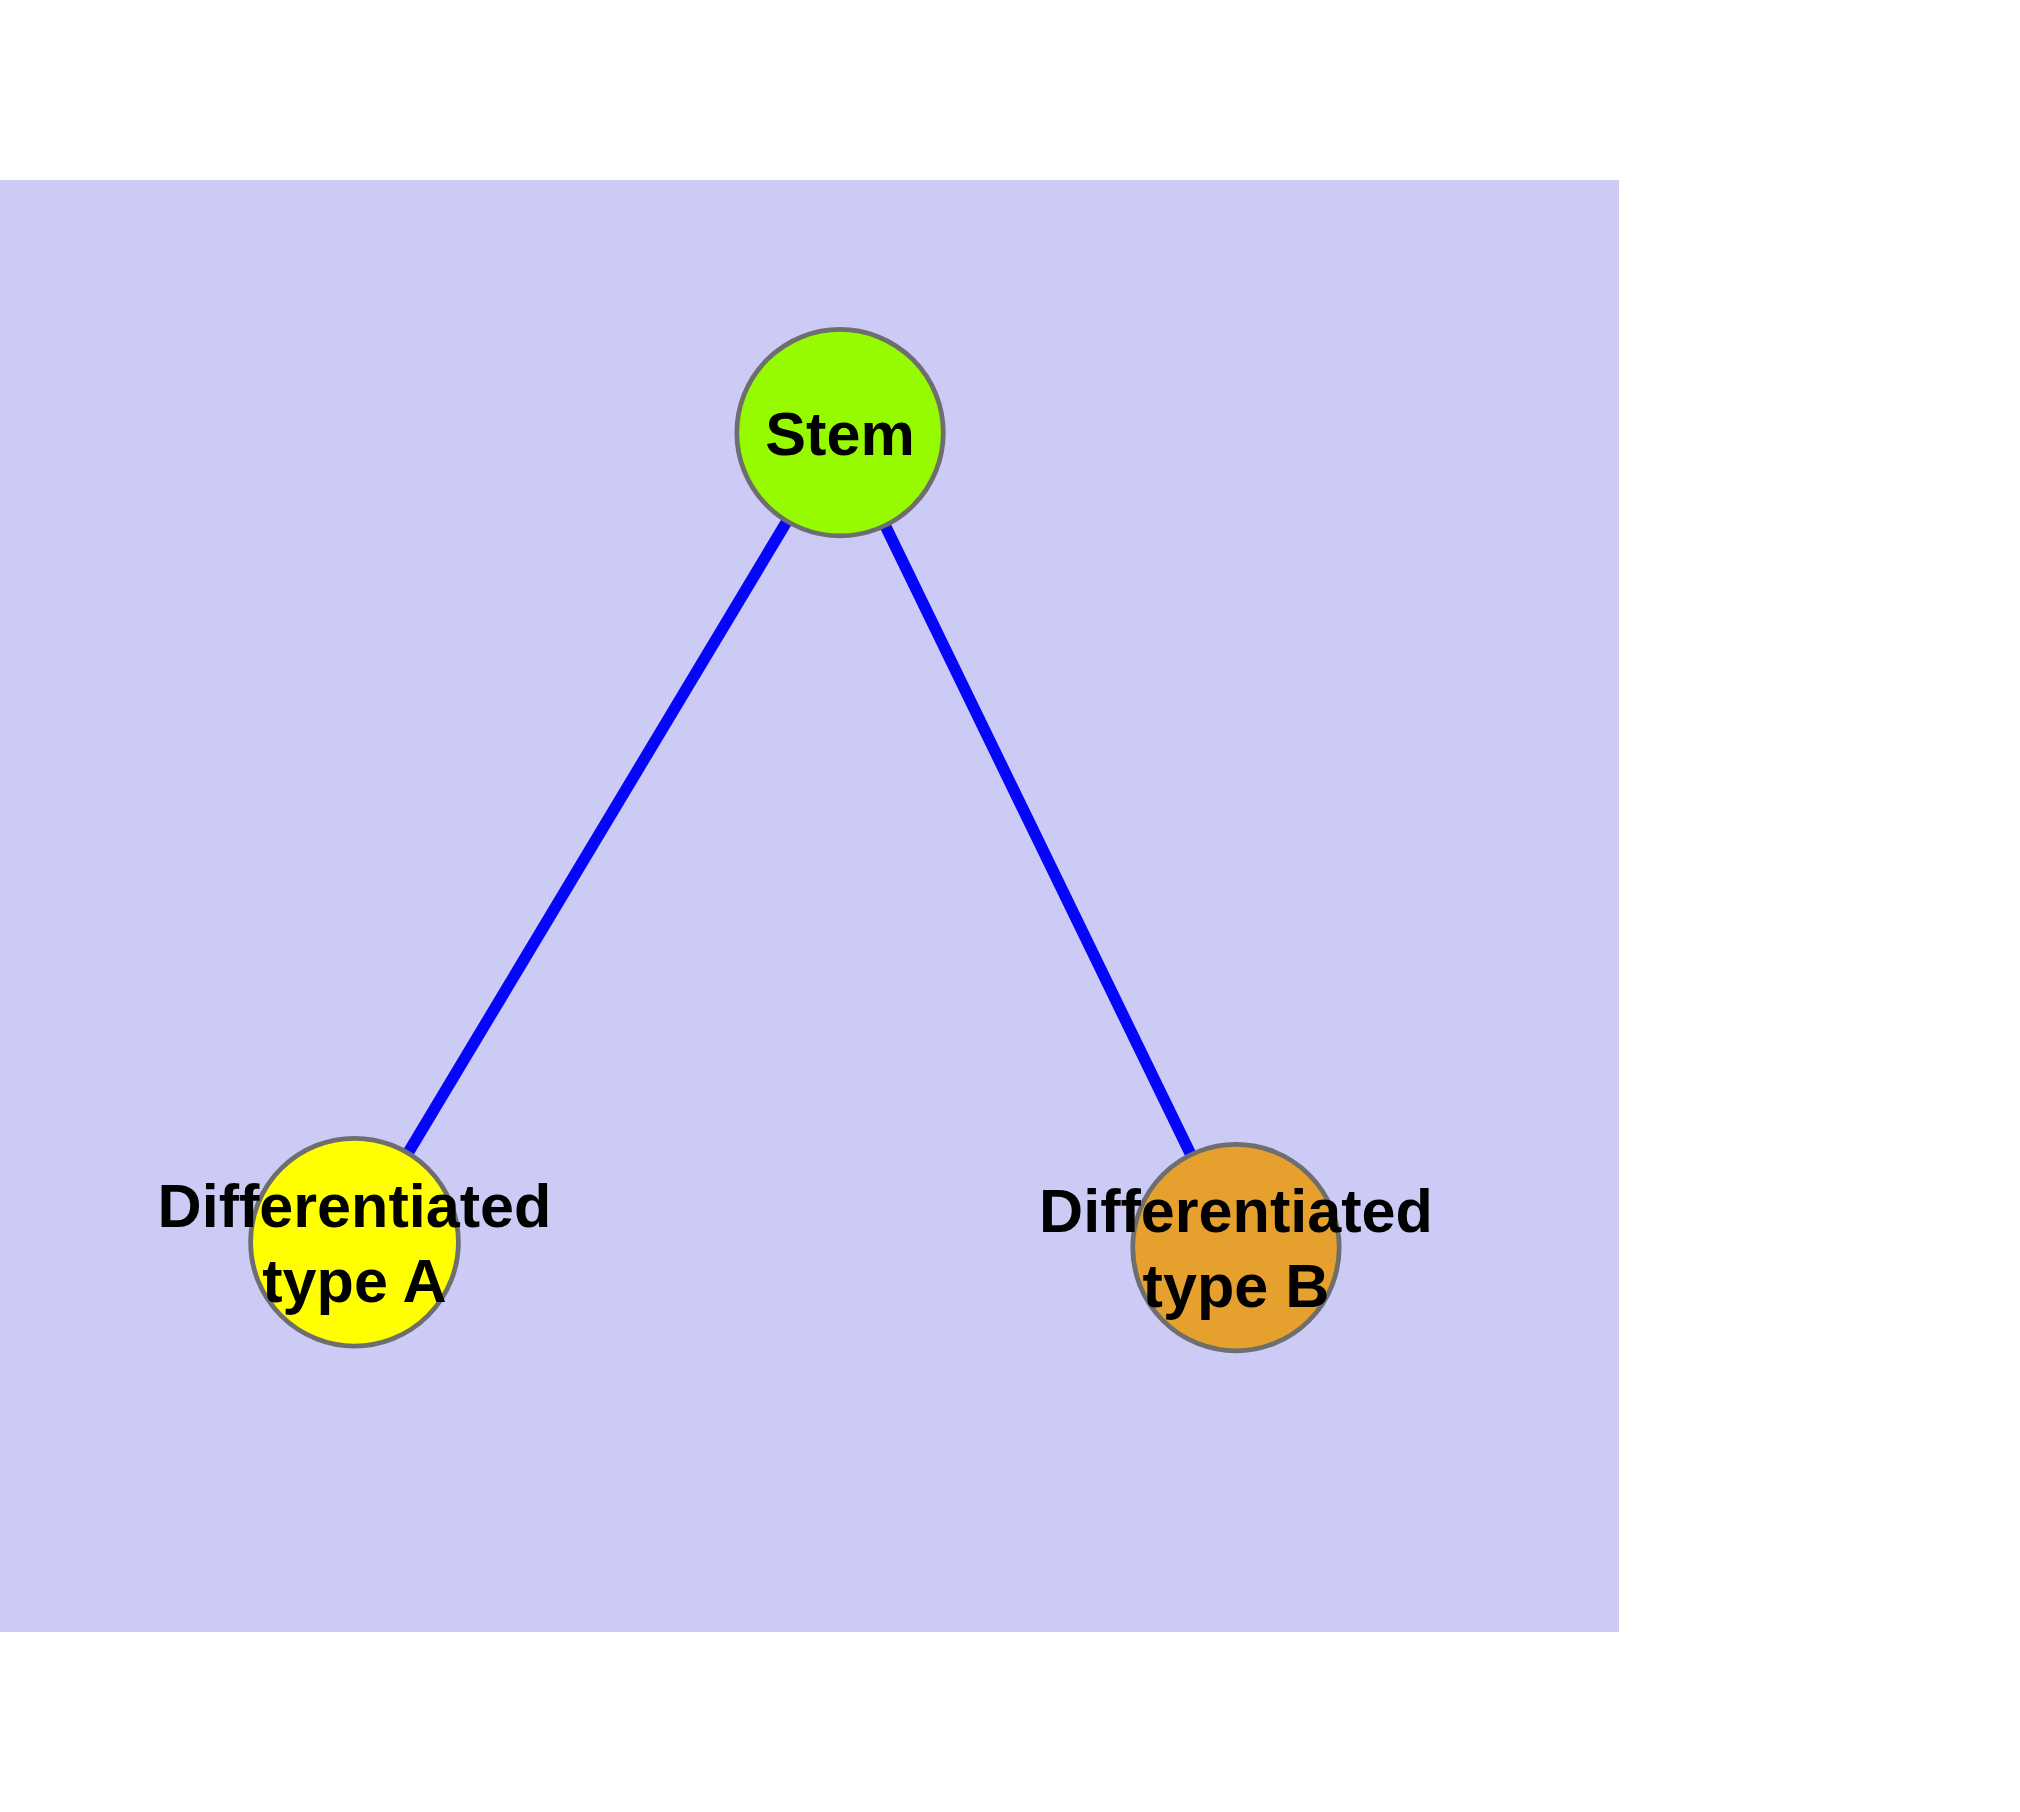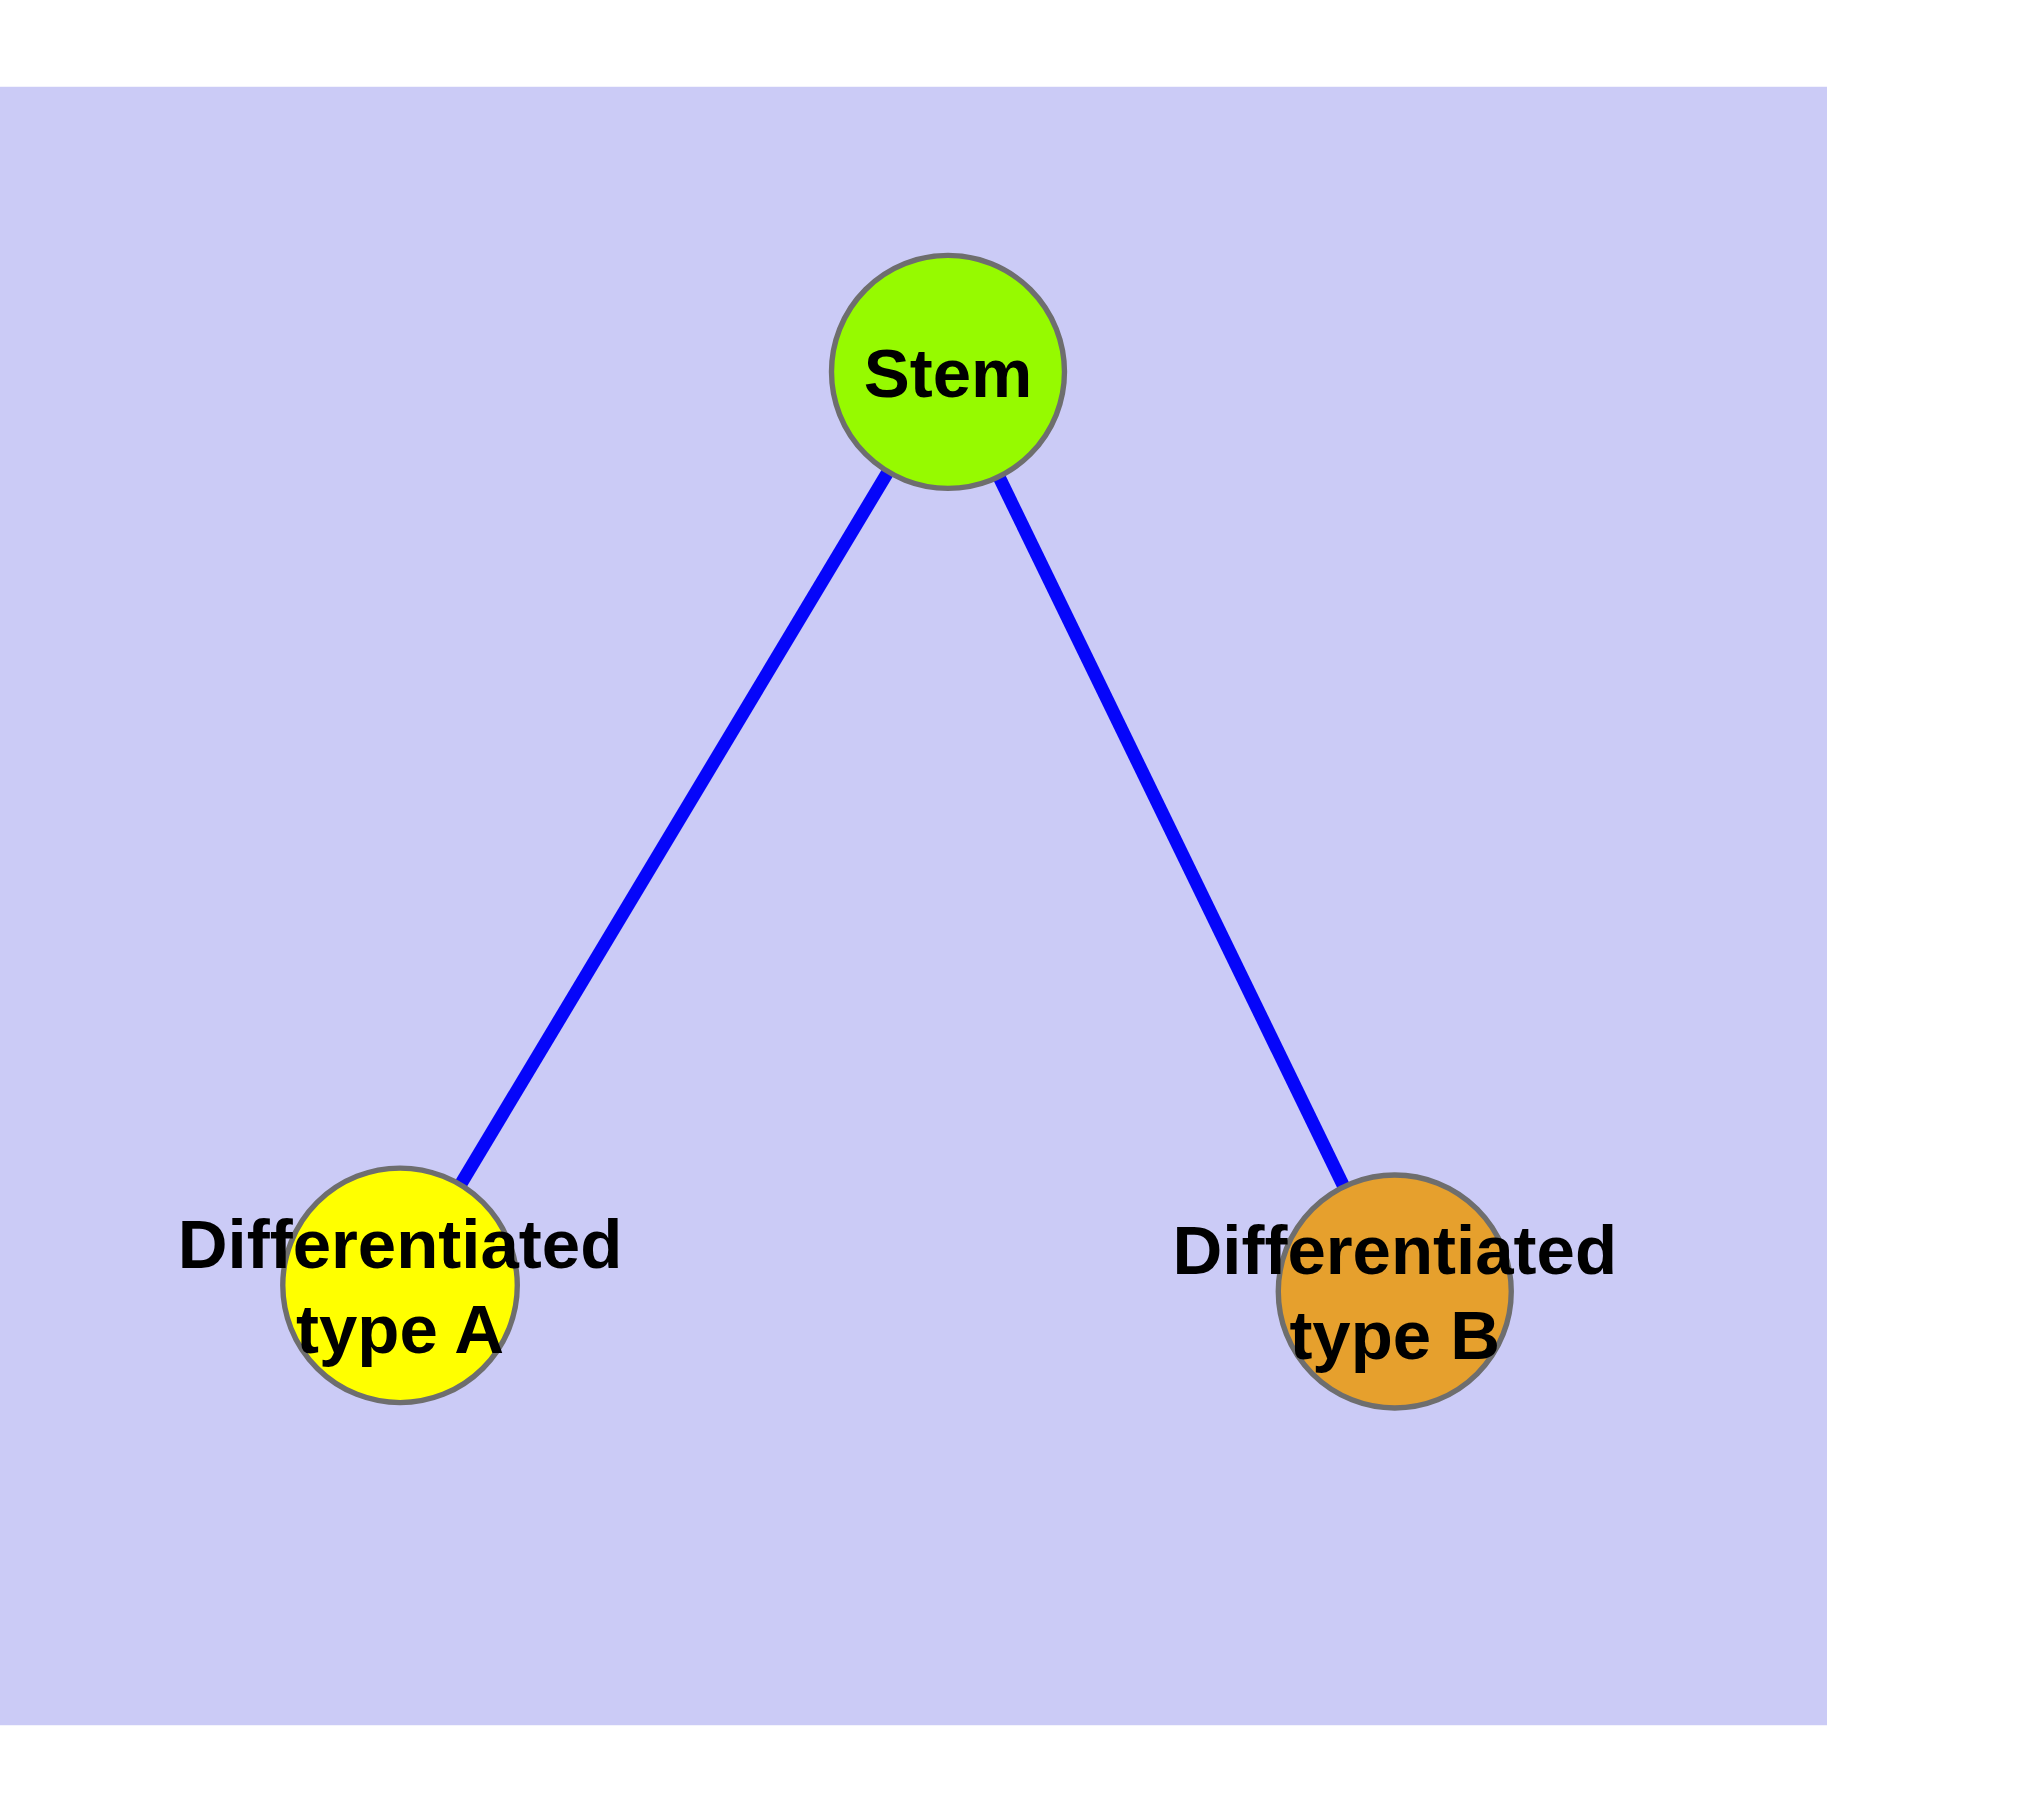--- a/index.html
+++ b/index.html
@@ -2,21 +2,21 @@
 <html style="font-size:13.6px"><head>
 <meta charset="utf-8">
 <style>
   html, body { margin: 0; padding: 0; }
   body {
     background: #ffffff;
     font-family: "Liberation Sans", sans-serif;
   }
   .stage {
     position: relative;
-    width: 1827px;
+    width: 1619px;
     height: 1812px;
     overflow: hidden;
   }
   .stage svg {
     display: block;
     width: 100%;
     height: 100%;
   }
   .edge {
     stroke-width: 17px;

